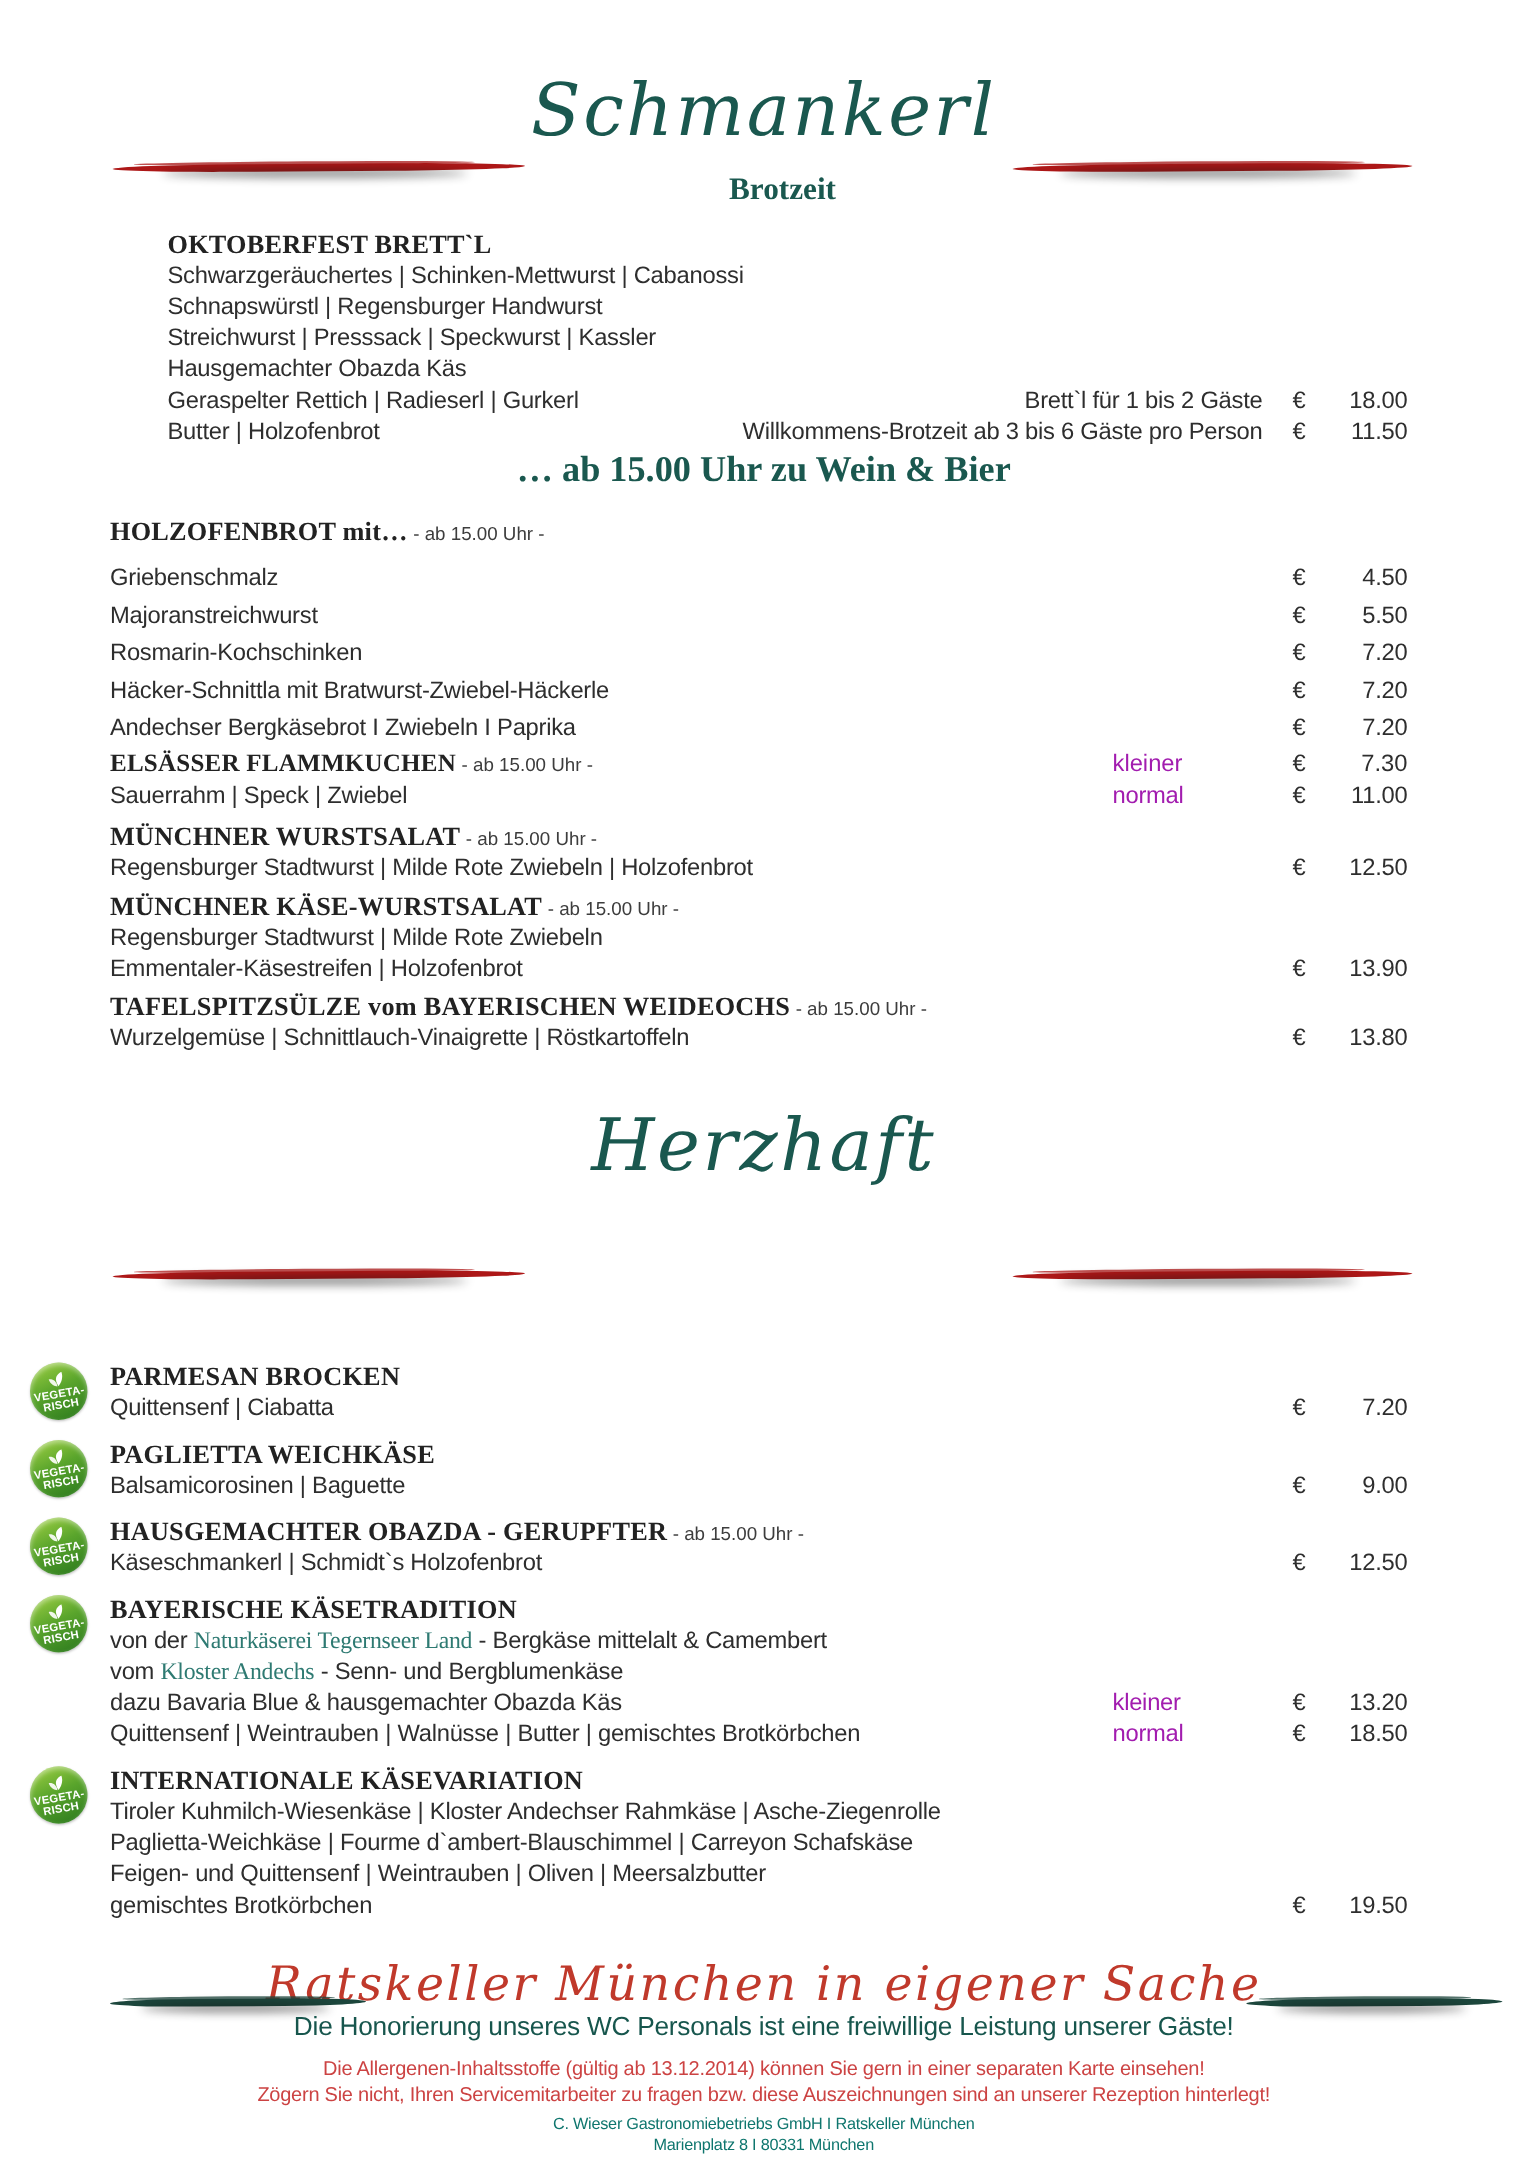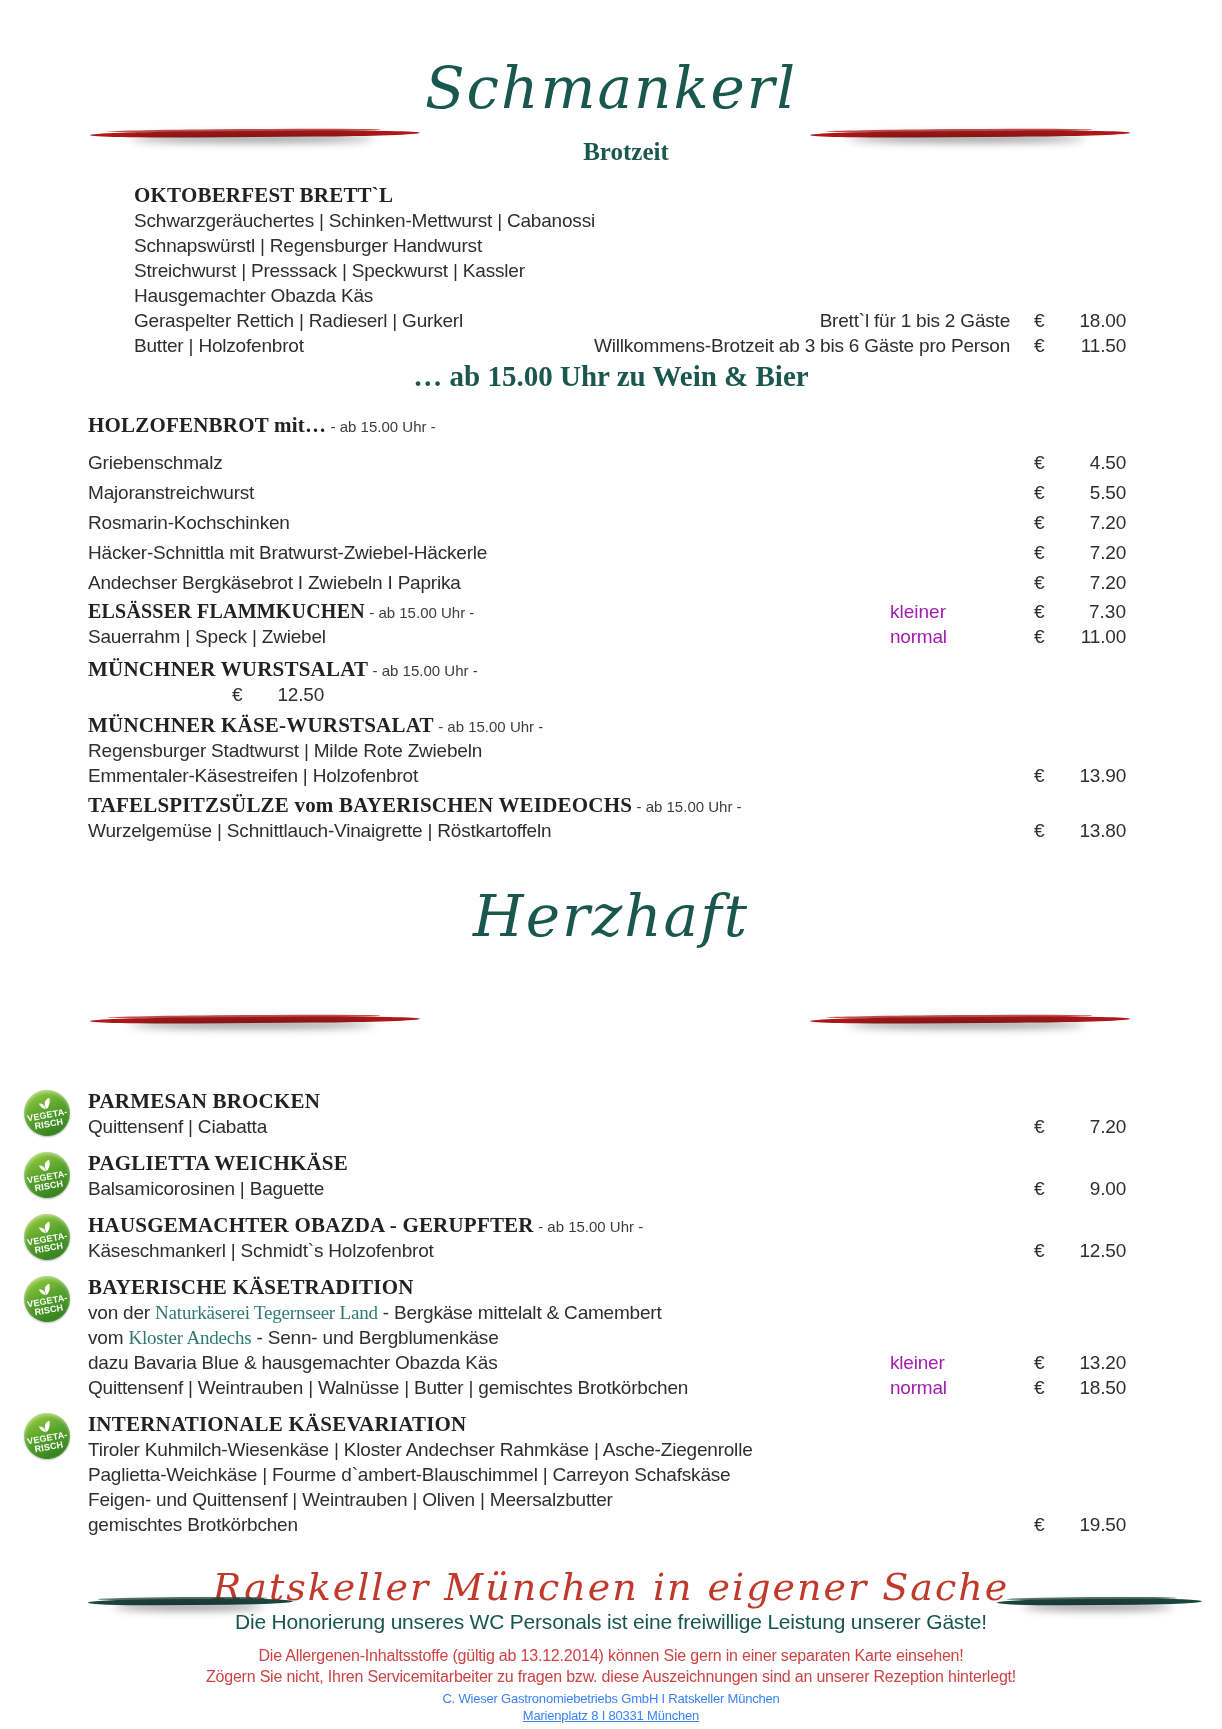--- a/index.html
+++ b/index.html
@@ -74,21 +74,21 @@
   .footer-notice {
     position:absolute; left:0; right:0; text-align:center;
     color:#17564d; font-size:21px; letter-spacing:-0.2px;
   }
   .footer-red {
     position:absolute; left:0; right:0; text-align:center;
     color:#cc4343; font-size:16px; line-height:21px; letter-spacing:-0.2px;
   }
   .footer-gray {
     position:absolute; left:0; right:0; text-align:center;
-    color:#3b82f6; font-size:13px; line-height:17px; letter-spacing:-0.2px;
+    color:#0f766e; font-size:13px; line-height:17px; letter-spacing:-0.2px;
   }
   .script-red {
     position:absolute; left:0; right:0; text-align:center;
     font-family:"DejaVu Serif", serif; font-style:italic;
     color:#c0392b; font-size:38px; letter-spacing:2px;margin-top:37px;
   }
 </style>
 </head>
 <body>
 
@@ -181,20 +181,21 @@
       <span class="price">11.00</span>
     </div>
   </div>
 
   <div class="sec" style="top:656px;">
     <div>
       <span class="dish-title">MÜNCHNER WURSTSALAT</span>
       <span class="note">- ab 15.00 Uhr -</span>
     </div>
     <div class="row body-line">
+      <span class="grow">Regensburger Stadtwurst | Milde Rote Zwiebeln | Holzofenbrot</span>
       <span class="size"></span>
       <span class="cur">€</span>
       <span class="price">12.50</span>
     </div>
   </div>
 
   <div class="sec" style="top:712px;">
     <div>
       <span class="dish-title">MÜNCHNER KÄSE-WURSTSALAT</span>
       <span class="note">- ab 15.00 Uhr -</span>
@@ -371,15 +372,15 @@
   </div>
   <div class="brush teal" style="top:1596px; left:997px; width:205px;">
     <div class="ink"></div>
       <div class="shadow"></div>
   </div>
 
   <div class="footer-notice" style="top:1610px;">Die Honorierung unseres WC Personals ist eine freiwillige Leistung unserer Gäste!</div>
   <div class="footer-red" style="top:1645px;">Die Allergenen-Inhaltsstoffe (gültig ab 13.12.2014) können Sie gern in einer separaten Karte einsehen!</div>
   <div class="footer-red" style="top:1666px;">Zögern Sie nicht, Ihren Servicemitarbeiter zu fragen bzw. diese Auszeichnungen sind an unserer Rezeption hinterlegt!</div>
   <div class="footer-gray" style="top:1690px;">C. Wieser Gastronomiebetriebs GmbH  I  Ratskeller München</div>
-  <div class="footer-gray" style="top:1707px;text-decoration:underline;">Marienplatz 8 I 80331 München</div>
+  <div class="footer-gray" style="top:1707px;">Marienplatz 8 I 80331 München</div>
 
 </div>
 
 </body></html>

